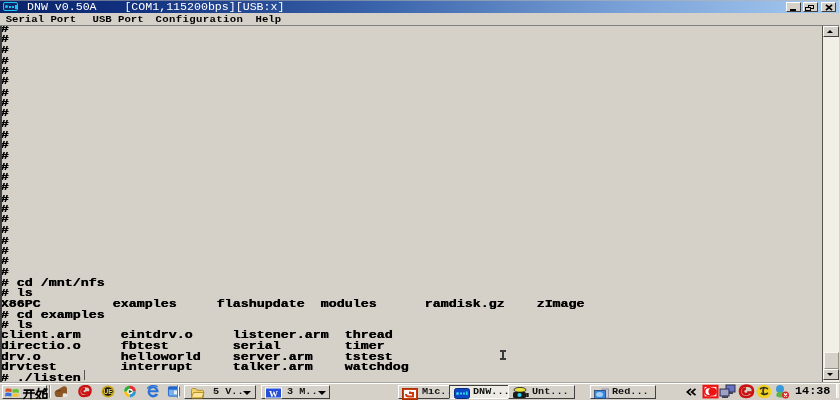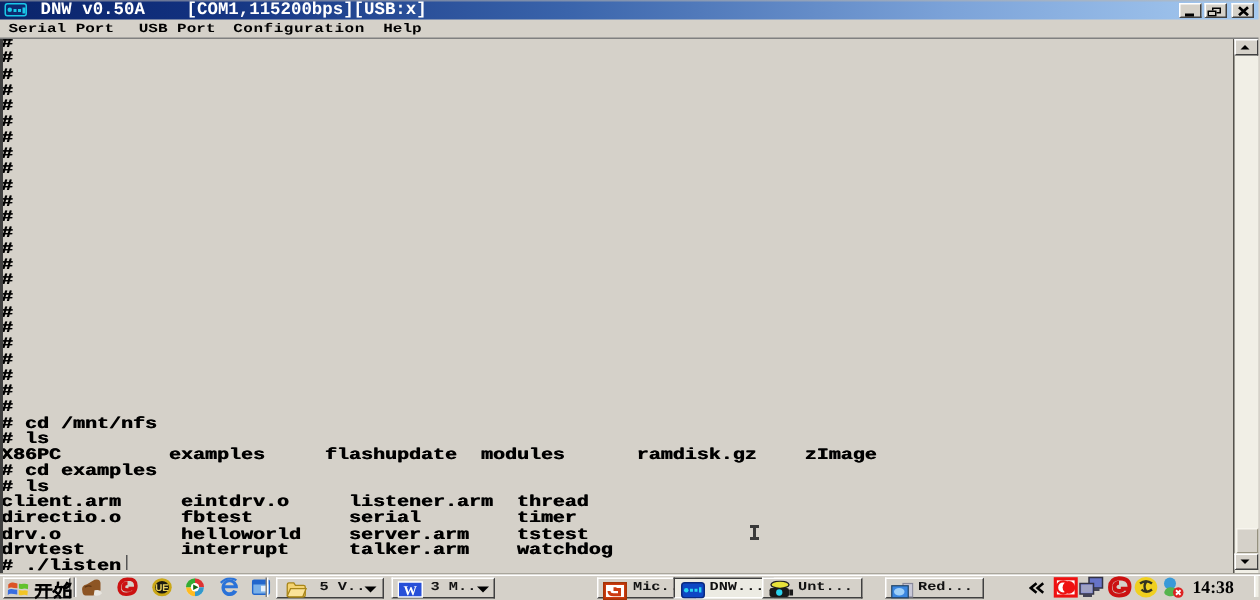--- a/index.html
+++ b/index.html
@@ -1,21 +1,21 @@
 <!DOCTYPE html>
 <html><head><meta charset="utf-8"><style>
 html,body{margin:0;padding:0;width:840px;height:400px;overflow:hidden;background:#d5d1c9;}
 *{box-sizing:border-box;}
 .abs{position:absolute;}
 body{font-family:"Liberation Mono",monospace;-webkit-font-smoothing:antialiased;}
 
 #titlebar{left:0;top:0;width:840px;height:13px;background:linear-gradient(90deg,#0a246a 0%,#11307e 15%,#3a64ab 45%,#7ba2d8 75%,#a6caf0 100%);}
 #ticon{left:3px;top:2px;width:15px;height:9px;background:#0d2a70;border:1px solid #19c7e8;border-radius:2px;}
 #ticon i{position:absolute;background:#19c7e8;display:block;}
-#ttext{left:27px;top:0px;width:500px;color:#fff;font-weight:bold;font-size:11.6px;line-height:13px;white-space:pre;}
+#ttext{left:27px;top:0px;width:500px;color:#fff;font-weight:normal;font-size:11.6px;line-height:13px;white-space:pre;}
 .tbtn{top:2px;width:15px;height:10px;background:#d5d1c9;border-top:1px solid #fff;border-left:1px solid #fff;border-right:1.5px solid #404040;border-bottom:1.5px solid #404040;color:#000;}
 
 #menubar{left:0;top:13.6px;width:840px;height:15.4px;background:#d5d1c9;color:#000;font-weight:bold;font-size:10.66px;line-height:15.4px;white-space:pre;transform:scaleY(0.78);transform-origin:0 0;}
 #menubar span{position:absolute;top:0;}
 #menusep{left:0;top:25px;width:840px;height:1px;background:#808080;}
 
 #lborder{left:0;top:26px;width:2px;height:356px;background:#404040;}
 #term{left:2px;top:26px;width:820px;height:356px;background:#d5d1c9;overflow:hidden;}
 #term pre{position:absolute;left:-1.5px;top:-1.8px;margin:0;font-family:"Liberation Mono",monospace;font-weight:bold;text-shadow:0.5px 0 0 currentColor;font-size:13.33px;line-height:13.28px;color:#000;transform:scaleY(0.796);transform-origin:0 0;}
 #caret{left:83.5px;top:370px;width:1.5px;height:9.5px;background:#555;}
@@ -28,21 +28,21 @@
 .sbtn{left:823px;width:16px;height:11px;background:#d5d1c9;border-top:1px solid #fff;border-left:1px solid #fff;border-right:1.5px solid #404040;border-bottom:1.5px solid #404040;}
 .arrow{width:0;height:0;position:absolute;left:3px;}
 #rborder{left:839px;top:0px;width:1px;height:382px;background:#d5d1c9;}
 
 #taskbar{left:0;top:382px;width:840px;height:18px;background:#d5d1c9;border-top:1px solid #a9a69c;}
 .hl{left:0;top:383px;width:840px;height:1px;background:#fff;}
 .tkbtn{top:385px;height:13.5px;background:#d5d1c9;border-top:1px solid #fff;border-left:1px solid #fff;border-right:1.5px solid #404040;border-bottom:1.5px solid #404040;font-size:10.2px;font-weight:bold;color:#111;line-height:12px;white-space:pre;}
 .tkbtn span{transform:scaleY(0.8);transform-origin:0 0;line-height:12px;}
 .tkbtn.pressed{border-top:1px solid #404040;border-left:1px solid #404040;border-right:1px solid #fff;border-bottom:1px solid #fff;background:#ecebe3;}
 .ticn{position:absolute;top:1.5px;width:10px;height:10px;}
-#clock{left:795px;top:384px;width:42px;font-size:11.8px;font-weight:bold;color:#000;line-height:15px;font-family:Liberation Serif, serif;}
+#clock{left:795px;top:384px;width:42px;font-size:11.8px;font-weight:bold;color:#000;line-height:15px;}
 </style></head>
 <body>
 <div class="abs" id="titlebar"></div>
 <div class="abs" style="left:0;top:0;width:840px;height:1px;background:#b8b5ae;opacity:0.55;"></div>
 <div class="abs" id="ticon">
     <i style="left:1px;top:2px;width:3px;height:3px;border-radius:50%"></i>
     <i style="left:5px;top:3px;width:2px;height:2px;"></i>
     <i style="left:8px;top:3px;width:2px;height:2px;"></i>
     <i style="left:11px;top:2px;width:2px;height:4px;"></i>
   </div>

